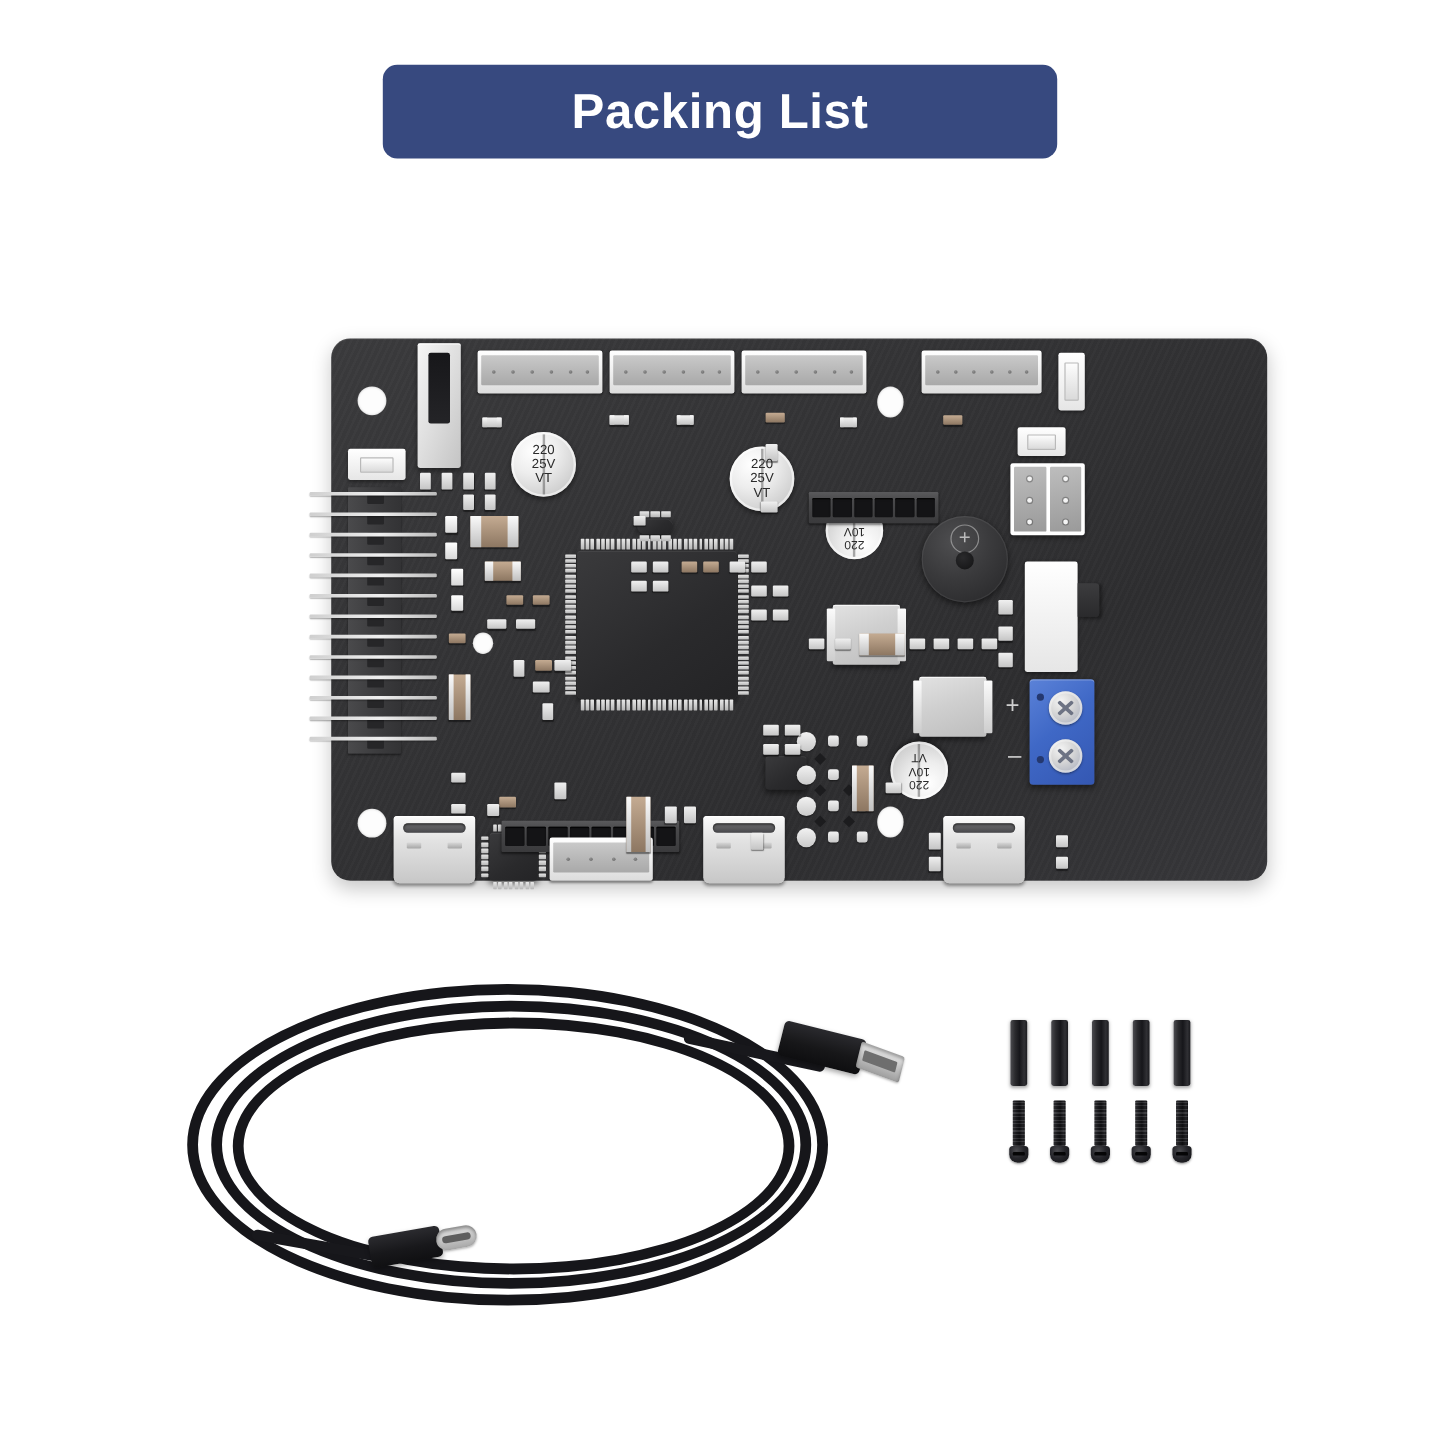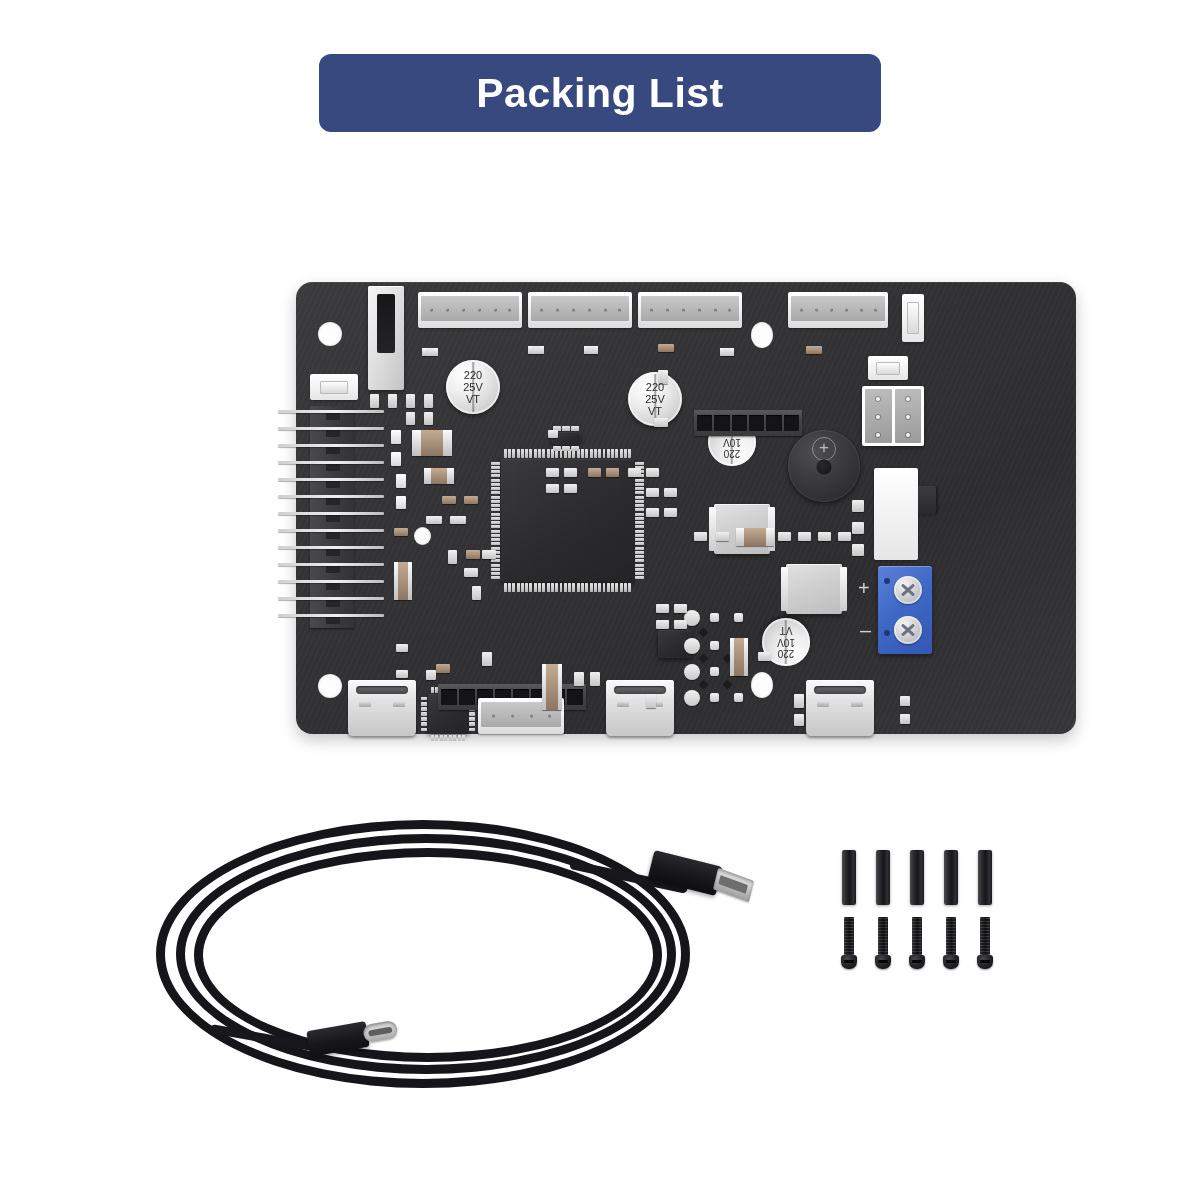--- a/index.html
+++ b/index.html
@@ -40,21 +40,20 @@
     font-family: "Liberation Sans", sans-serif;
   }
 
   
   .pcb-stage {
     position: absolute;
     left: 276px;
     top: 282px;
     width: 780px;
     height: 452px;
-    margin-left: 20px;
   }
   .pcb-board {
     position: absolute;
     inset: 0;
     background: linear-gradient(148deg, #3b3b3d 0%, #343436 34%, #2e2e30 68%, #37373a 100%);
     border-radius: 16px;
     box-shadow: 0 6px 16px rgba(0,0,0,0.22), inset 0 1px 0 rgba(255,255,255,0.07);
   }
   .pcb-board::after{
     content:"";

